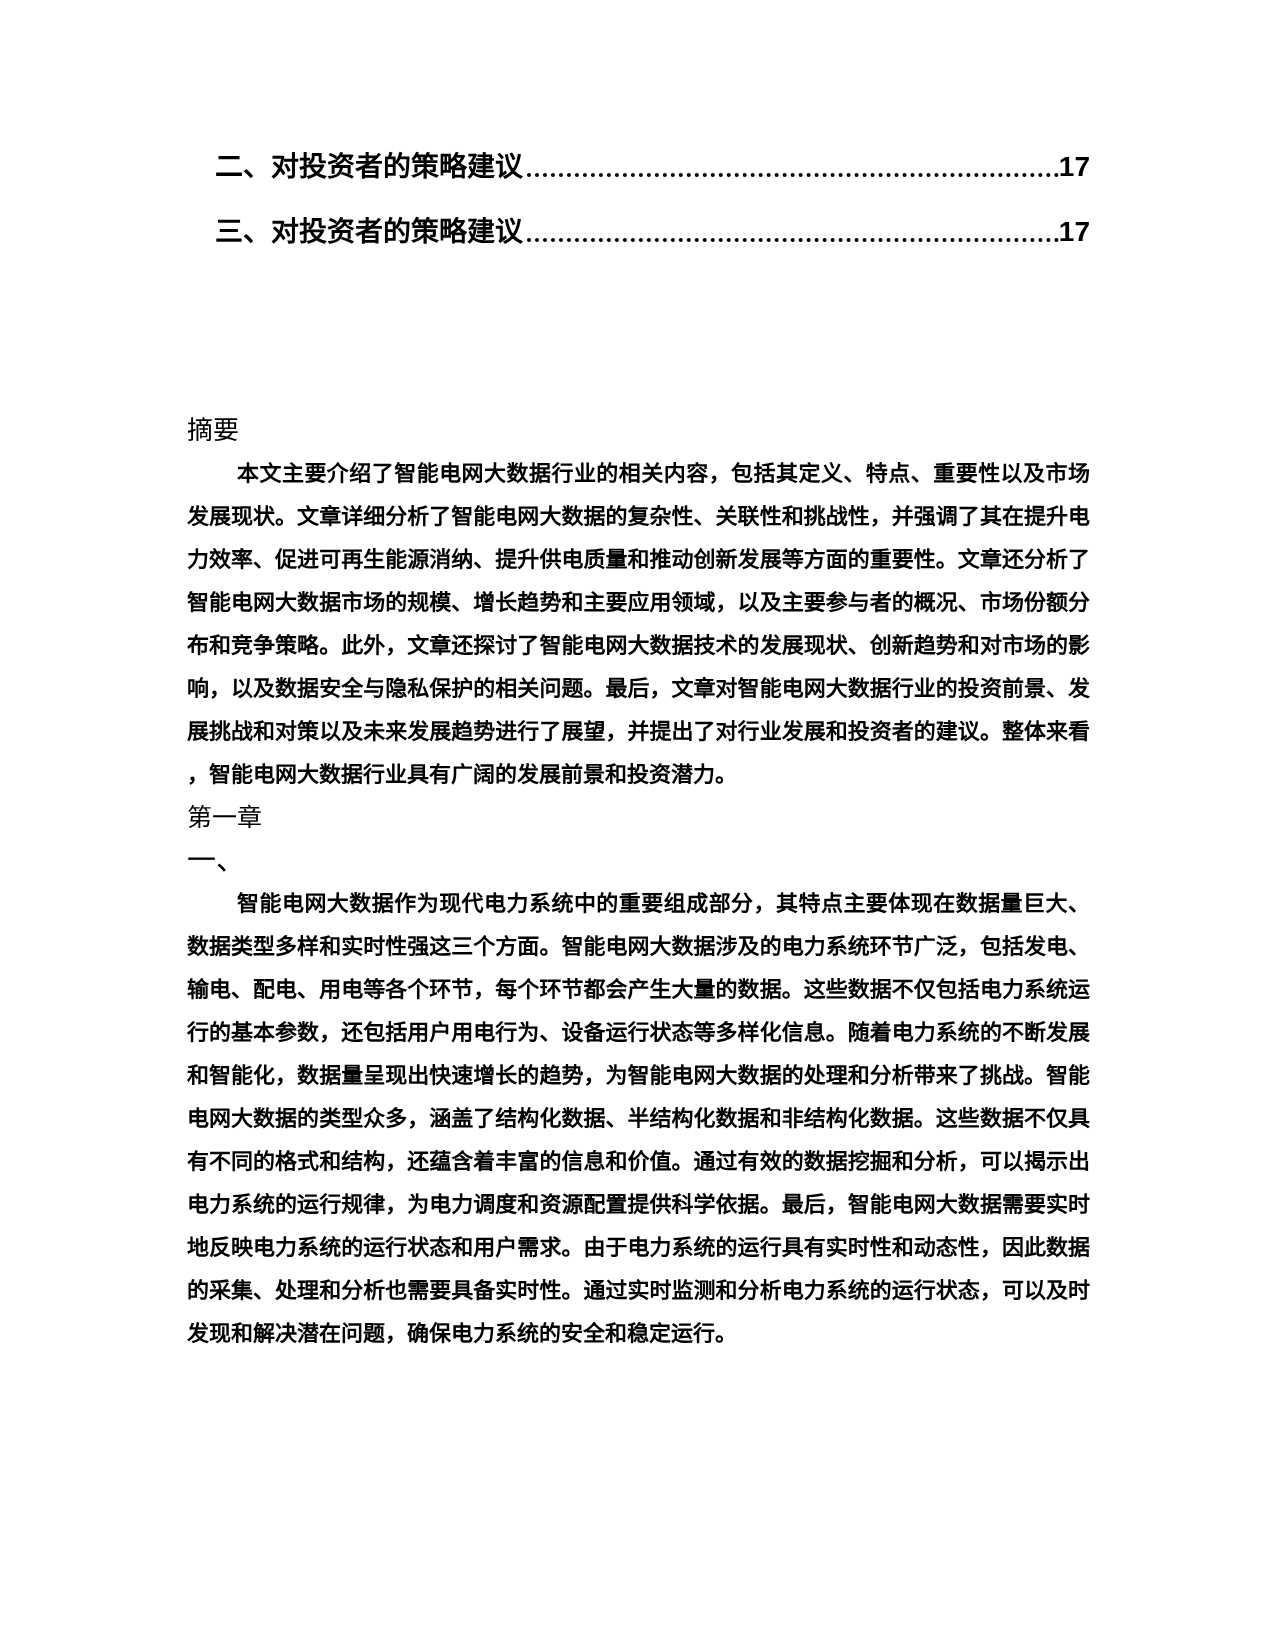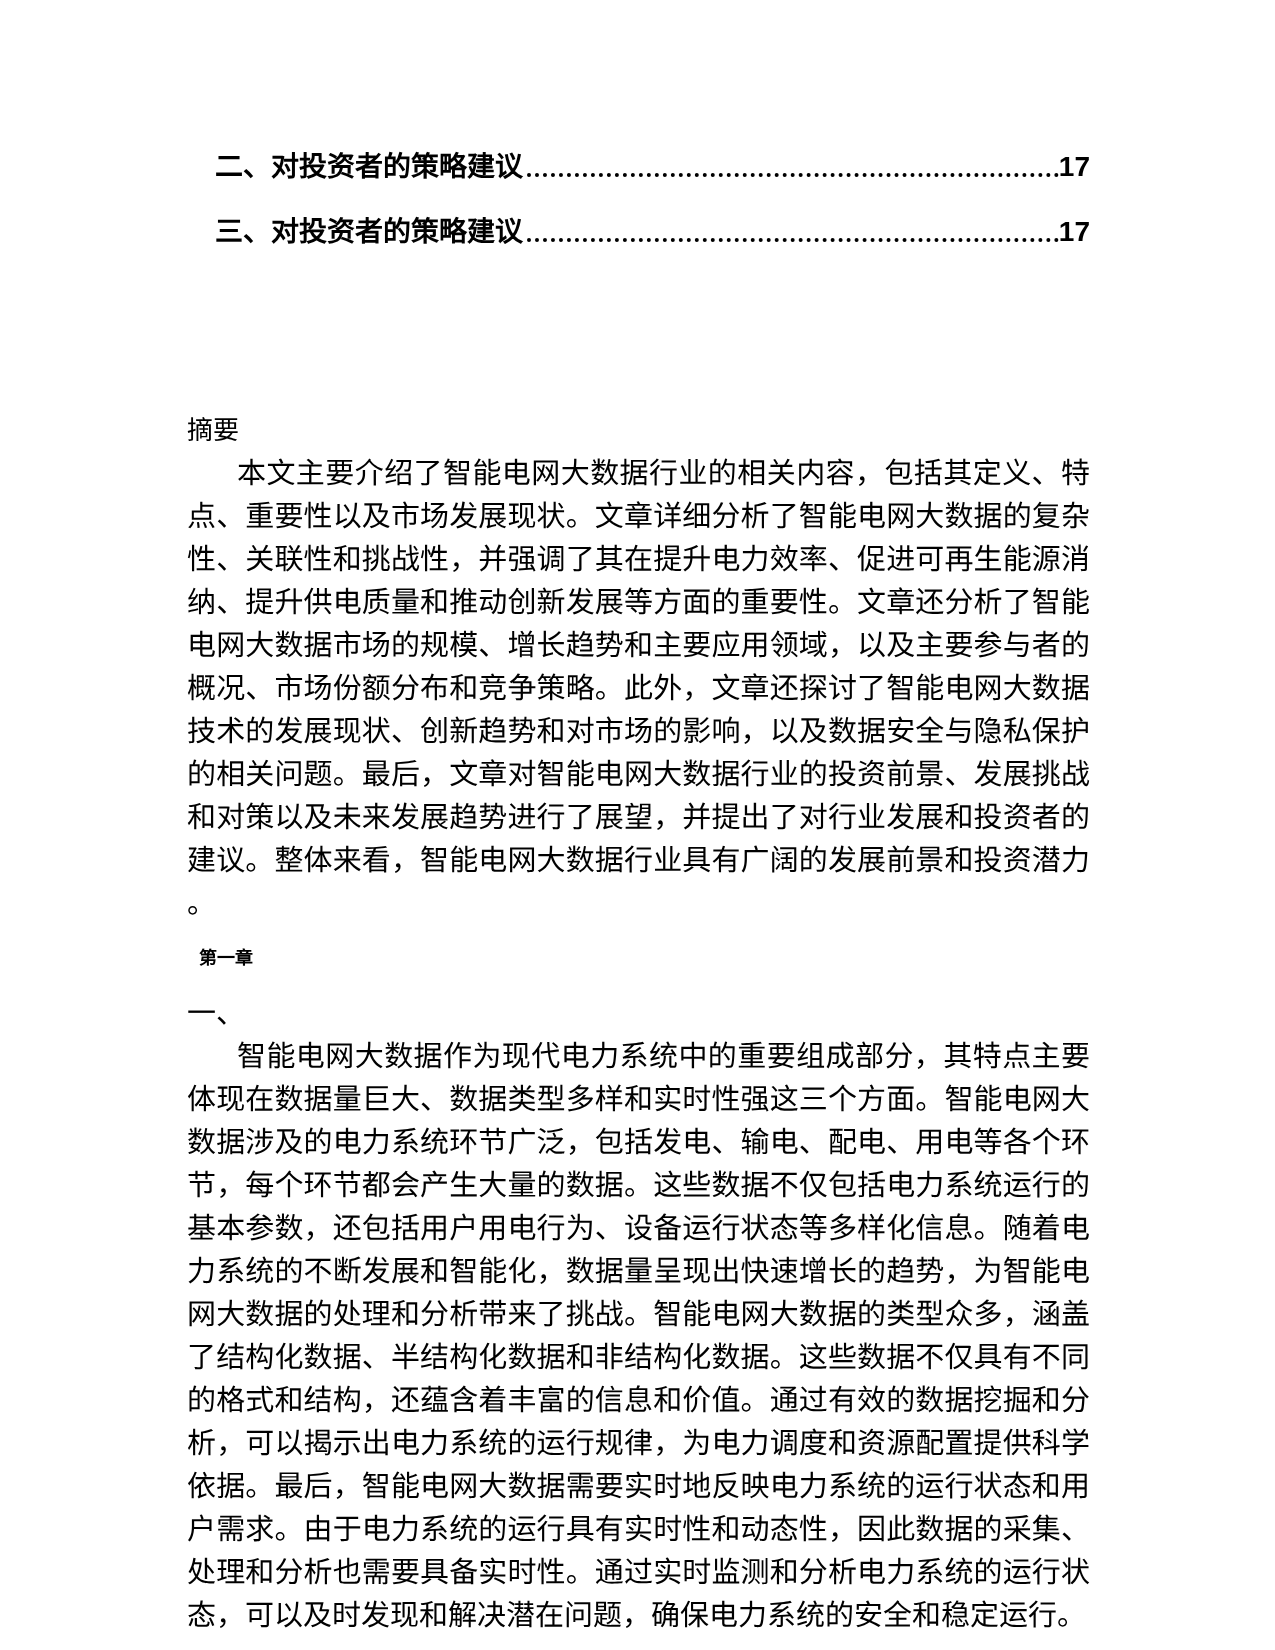--- a/index.html
+++ b/index.html
@@ -45,33 +45,34 @@
 
   
   .abstract-heading {
     font-size: 26px;
     line-height: 43px;
     font-weight: 400;
     margin: 160px 0 0 0;
   }
   .para {
     margin: 0;
-    font-size: 29px;
+    font-size: 22px;
     line-height: 43px;
     text-align: justify;
     text-indent: 50px;
     word-break: break-all;
     line-break: anywhere;
+    font-weight: bold;
   }
   .chapter-heading {
     display: flex;
-    font-size: 18px;
+    font-size: 25px;
     line-height: 43px;
-    font-weight: 700;
-    margin: 12px;
+    font-weight: 400;
+    margin: 0;
   }
   .chapter-heading .chapter-num { margin-right: 10px; }
   .section-heading {
     display: flex;
     font-size: 29px;
     letter-spacing: 2px;
     line-height: 43px;
     font-weight: 400;
     margin: 0;
   }

